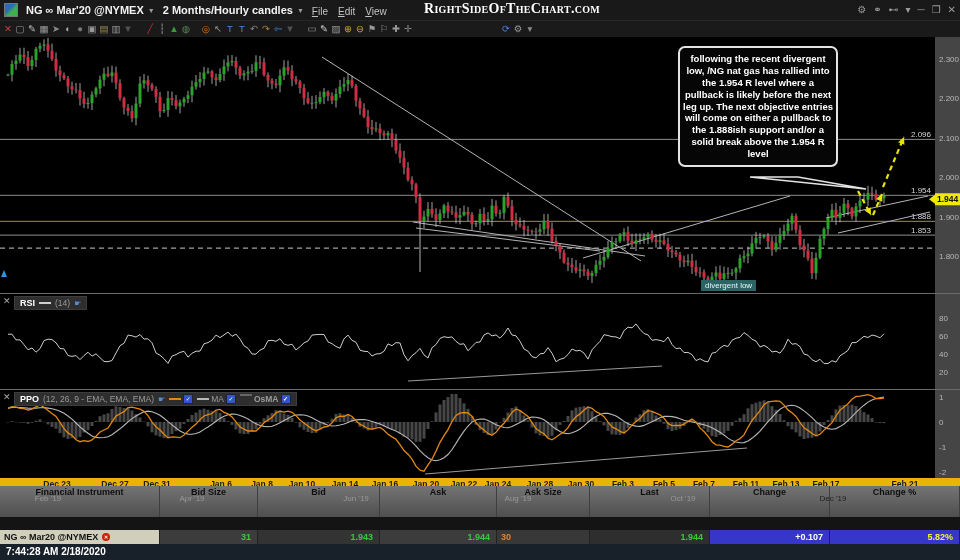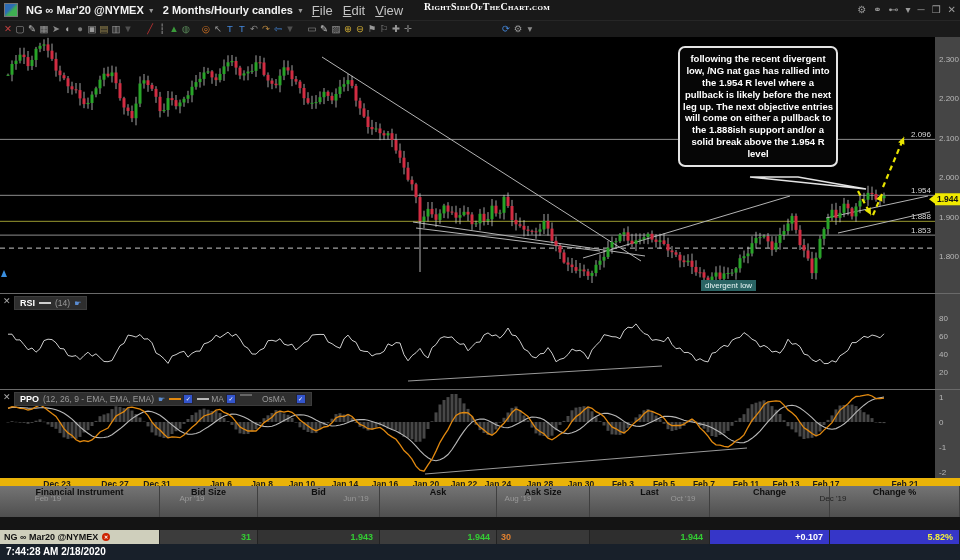--- a/index.html
+++ b/index.html
@@ -4,24 +4,24 @@
 <style>
   html,body{margin:0;padding:0;background:#000;}
   #app{position:relative;width:960px;height:560px;background:#141414;overflow:hidden;
        font-family:"Liberation Sans",sans-serif;padding-left:48px;-webkit-font-smoothing:antialiased;}
   
   .titlebar{position:absolute;left:0;top:0;width:960px;height:20px;background:#191919;
             display:flex;align-items:center;gap:8px;padding-left:4px;box-sizing:border-box;}
   .appicon{width:12px;height:12px;border:1px solid #777;background:linear-gradient(135deg,#2d6cb5 40%,#3fae52 60%);}
   .sym{color:#f2f2f2;font-size:11px;font-weight:bold;white-space:nowrap;}
   .caret{color:#9a9a9a;font-size:7px;margin-left:-4px;}
-  .menu-item{display:inline-block;color:#c2c2c2;font-size:13px;margin-right:10px;}
+  .menu-item{display:inline-block;color:#c2c2c2;font-size:10px;margin-right:10px;}
   .menu-item::first-letter{text-decoration:underline;}
   .logo{position:absolute;left:424px;top:1px;color:#fff;font-family:"Liberation Serif",serif;
-        font-weight:bold;font-variant:small-caps;font-size:10px;letter-spacing:.3px;}
+        font-weight:bold;font-variant:small-caps;font-size:14px;letter-spacing:.3px;}
   .winicons{position:absolute;right:4px;top:0;height:20px;display:flex;align-items:center;gap:7px;}
   .winicons span{color:#9a9a9a;font-size:10px;line-height:20px;}
   
   .toolbar{position:absolute;left:0;top:20px;width:960px;height:17px;background:#1a1a1a;
            border-top:1px solid #262626;display:flex;align-items:center;padding-left:2px;box-sizing:border-box;}
   .tool{width:12px;text-align:center;font-size:9.5px;line-height:16px;cursor:default;}
   
   .pane{position:absolute;left:0;width:960px;background:#000;}
   .sep{position:absolute;left:0;width:960px;height:1px;background:#6a6a6a;}
   svg{position:absolute;left:0;top:0;}
@@ -643,21 +643,21 @@
       <span id="ppo-legend-items" style="display:flex;align-items:center;gap:4px;">
           <span style="display: flex; align-items: center; gap: 2px;">
             <span class="lsample" style="background: rgb(226, 137, 15);"></span>
             <span class="cbox">✓</span>
           </span>
           <span style="display: flex; align-items: center; gap: 2px;">
             <span class="lsample" style="background: rgb(184, 184, 184);"></span>
             <span class="dim">MA</span>
             <span class="cbox">✓</span>
           </span>
-          <span style="display: flex; align-items: flex-start; gap: 10px;">
+          <span style="display: flex; align-items: flex-start; gap: 2px; font-weight: bold;">
             <span class="lsample" style="background: rgb(102, 102, 102);"></span>
             <span class="dim">OsMA</span>
             <span class="cbox">✓</span>
           </span>
         </span>
     </div>
     <svg id="ppo-svg" width="960" height="88">
         <g>
           <rect x="6.5" y="32.0" width="3" height="0.5" fill="#474747"></rect>
           <rect x="10.5" y="31.2" width="3" height="0.8" fill="#474747"></rect>

